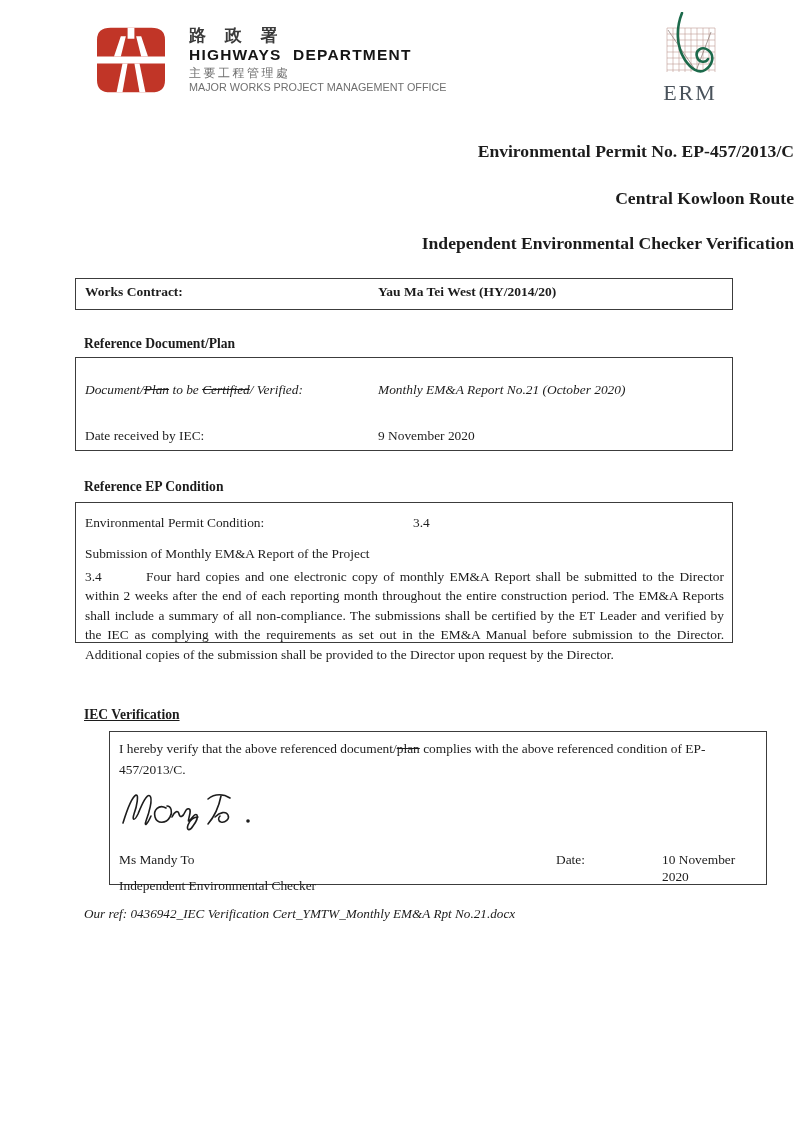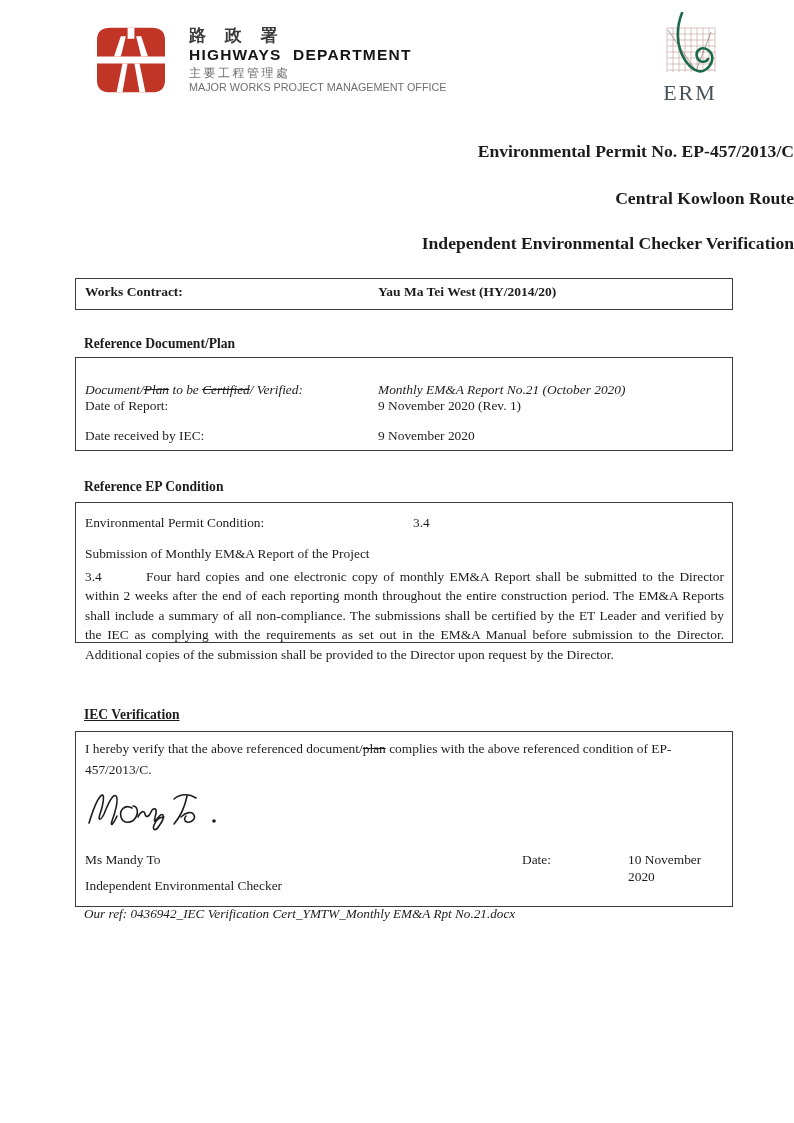--- a/index.html
+++ b/index.html
@@ -37,21 +37,21 @@
   .rr0 { top:23px;font-style:italic; } .rr1 { top:39px; } .rr2 { top:69px; }
   .ref-row .col-val { left:293px; }
 
   .ep-box { top:502px; height:141px; font-size:13.4px; }
   .ep-row { position:absolute; left:9px; right:9px; top:11px; line-height:17px; }
   .ep-row .col-val { left:328px; }
   .ep-subject { position:absolute; left:9px; right:9px; top:42px; line-height:17px; }
   .ep-clause { position:absolute; left:9px; right:8px; top:64px; line-height:19.4px; text-align:justify; }
   .clause-no { display:inline-block; width:61px; }
 
-  .iec-box { top:731px; height:176px; font-size:13.4px; }
+  .iec-box { top:731px; height:154px; font-size:13.4px;margin-left:34px; }
   .iec-statement { position:absolute; left:9px; right:9px; top:7px; line-height:20.5px; }
   .signature { position:absolute; left:10px; top:54px; }
   .sign-row { position:absolute; left:9px; right:9px; top:119px; line-height:17px; }
   .date-label { position:absolute; left:437px; top:0; }
   .date-value { position:absolute; left:543px; top:0; }
   .title-row { position:absolute; left:9px; top:145px; line-height:17px; }
 
   .footer-ref { position:absolute; left:84px; top:906px; font-style:italic; font-size:13.2px; }
 
   .strike { text-decoration:line-through; }
@@ -106,24 +106,20 @@
       <span class="col-val">Yau Ma Tei West (HY/2014/20)</span>
     </div>
   </div>
 
   <div class="sec-heading h-refdoc">Reference Document/Plan</div>
   <div class="box refdoc-box">
     <div class="ref-row rr0">
       <span>Document/</span><span class="strike">Plan</span><span> to be </span><span class="strike">Certified</span><span>/ Verified:</span>
       <span class="col-val">Monthly EM&amp;A Report No.21 (October 2020)</span>
     </div>
-    <div class="ref-row rr1">
-      <span>Date of Report:</span>
-      <span class="col-val">9 November 2020 (Rev. 1)</span>
-    </div>
     <div class="ref-row rr2">
       <span>Date received by IEC:</span>
       <span class="col-val">9 November 2020</span>
     </div>
   </div>
 
   <div class="sec-heading h-epcond">Reference EP Condition</div>
   <div class="box ep-box">
     <div class="ep-row">
       <span>Environmental Permit Condition:</span>

